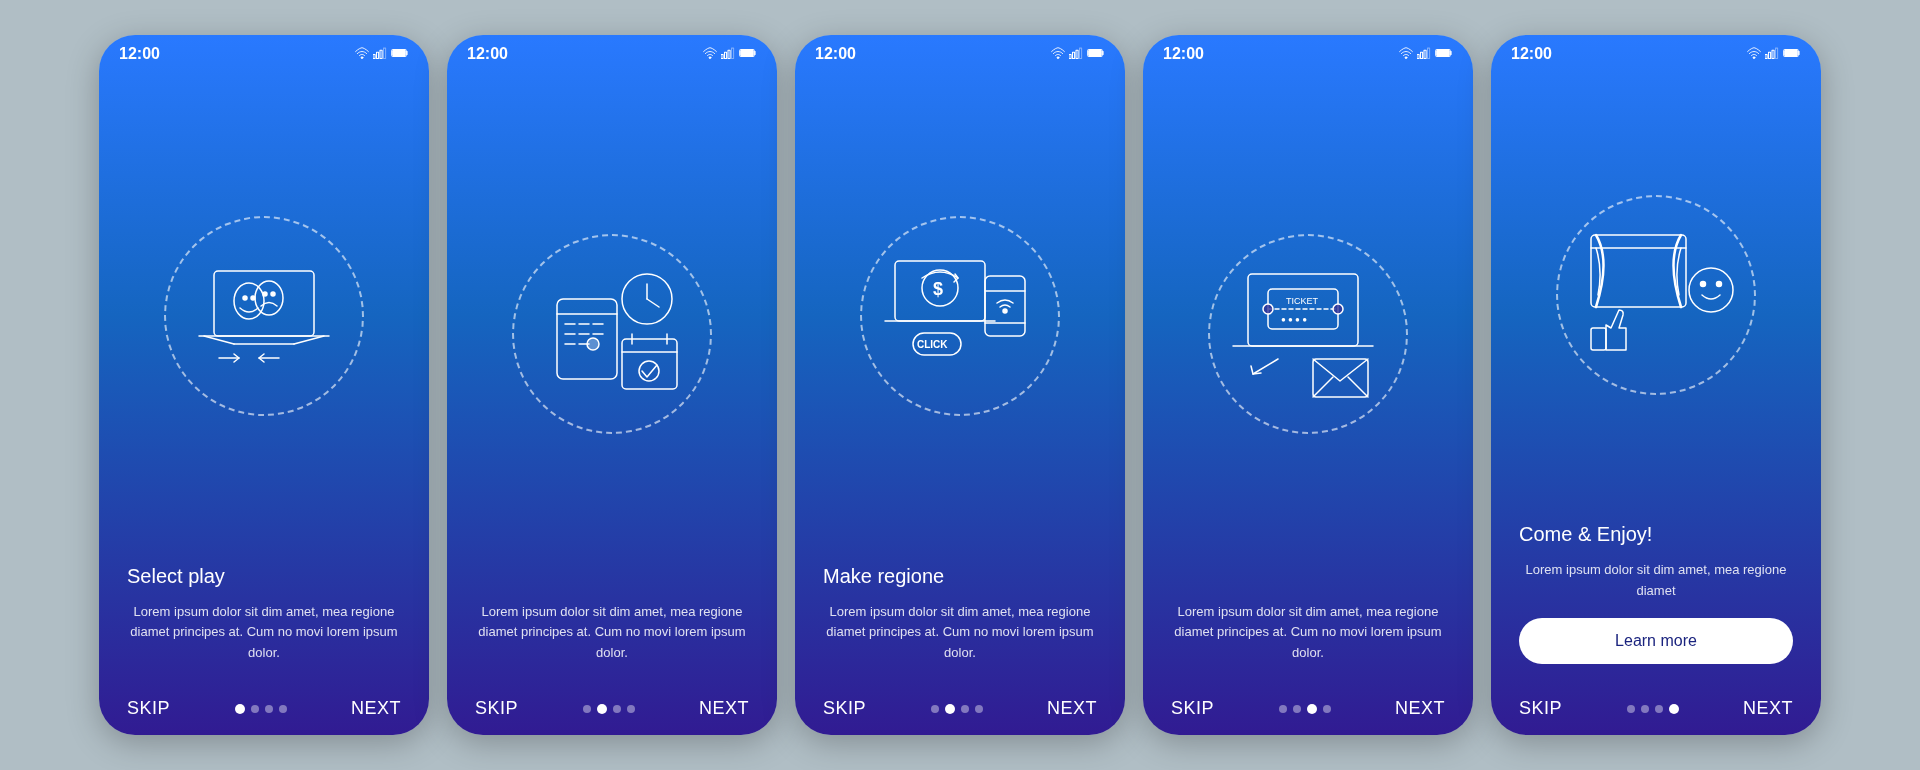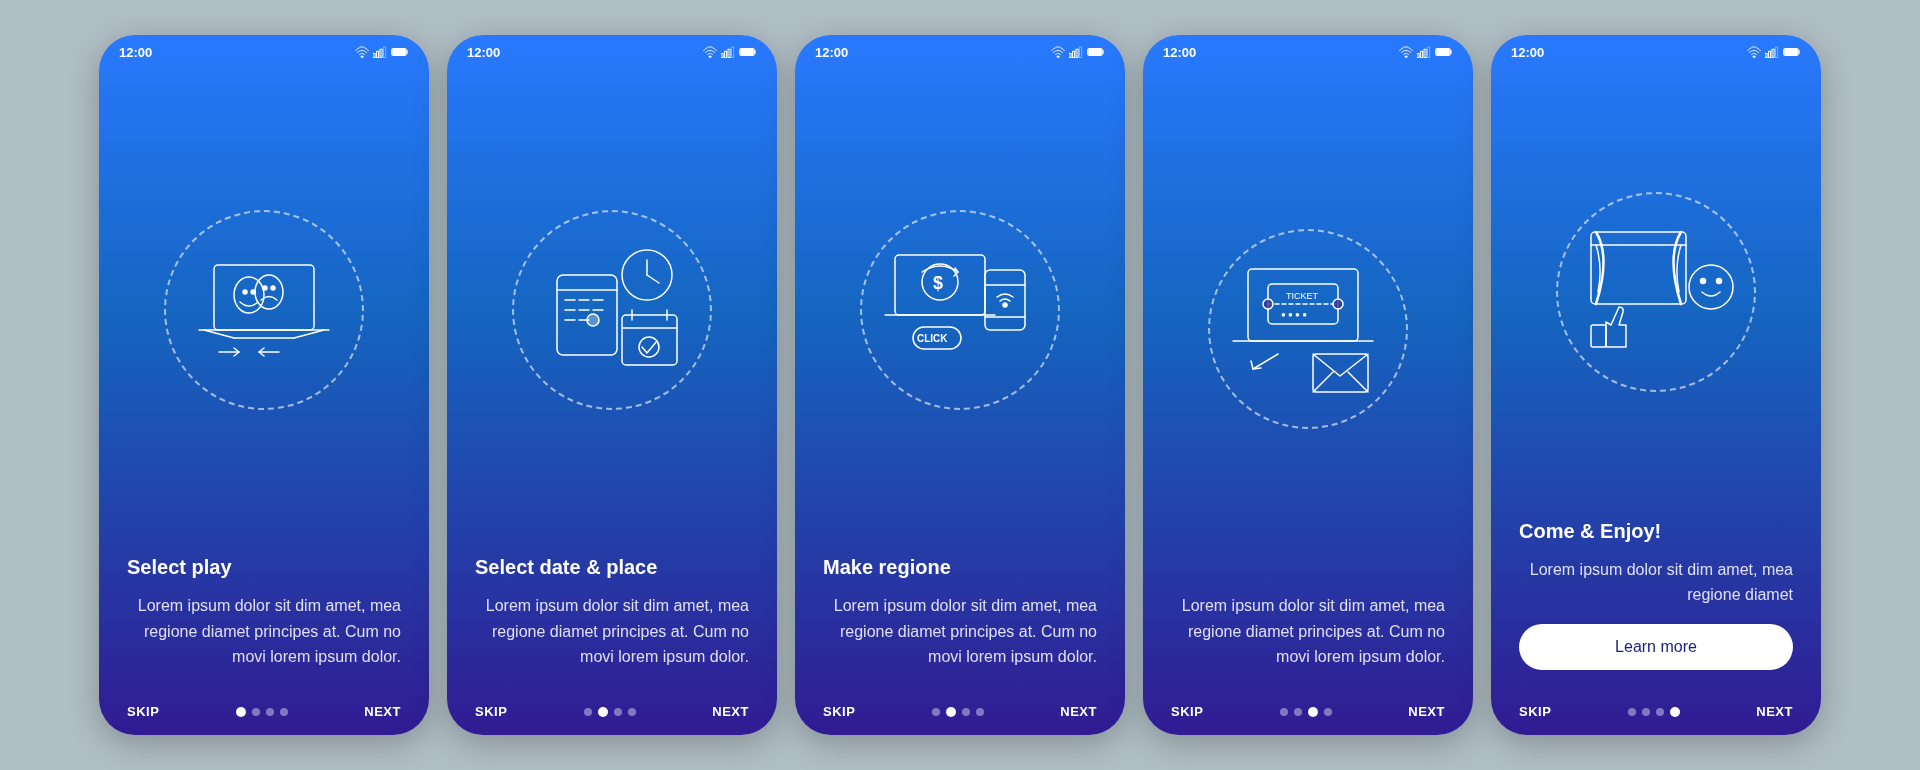--- a/index.html
+++ b/index.html
@@ -39,21 +39,21 @@
       width: 100%;
       display: flex;
       justify-content: space-between;
       align-items: center;
       padding: 10px 20px 4px 20px;
       flex-shrink: 0;
     }
 
     .status-time {
       color: white;
-      font-size: 13px;
+      font-size: 16px;
       font-weight: 600;
     }
 
     .status-icons {
       display: flex;
       align-items: center;
       gap: 4px;
     }
 
     .wifi-icon, .signal-icon, .battery-icon {
@@ -85,30 +85,30 @@
     
     .phone-content {
       width: 100%;
       padding: 0 28px 10px 28px;
       flex-shrink: 0;
     }
 
     .phone-title {
       color: white;
       font-size: 20px;
-      font-weight: 700;
+      font-weight: 400;
       text-align: left;
       margin-bottom: 14px;
     }
 
     .phone-body {
       color: rgba(255,255,255,0.85);
-      font-size: 16px;
+      font-size: 13px;
       line-height: 1.6;
-      text-align: right;
+      text-align: center;
       margin-bottom: 16px;
     }
 
     .learn-more-btn {
       display: block;
       width: 100%;
       background: white;
       color: #1a237e;
       border: none;
       border-radius: 30px;
@@ -122,22 +122,22 @@
     .nav-bar {
       width: 100%;
       display: flex;
       justify-content: space-between;
       align-items: center;
       padding: 8px 28px 16px 28px;
     }
 
     .nav-skip, .nav-next {
       color: white;
-      font-size: 13px;
-      font-weight: 700;
+      font-size: 18px;
+      font-weight: 400;
       letter-spacing: 0.5px;
       cursor: pointer;
     }
 
     .nav-dots {
       display: flex;
       gap: 6px;
       align-items: center;
     }
 
@@ -296,21 +296,20 @@
           <line x1="95" y1="93" x2="150" y2="93"></line>
           <line x1="105" y1="75" x2="105" y2="85"></line>
           <line x1="140" y1="75" x2="140" y2="85"></line>
 
           <circle cx="122" cy="112" r="10"></circle>
           <polyline points="115,112 120,118 130,106"></polyline>
         </svg>
       </div>
     </div>
     <div class="phone-content">
-      <div class="phone-title">Select date &amp; place</div>
       <div class="phone-body">Lorem ipsum dolor sit dim amet, mea regione diamet principes at. Cum no movi lorem ipsum dolor.</div>
     </div>
     <div class="nav-bar">
       <span class="nav-skip">SKIP</span>
       <div class="nav-dots">
         <div class="dot"></div>
         <div class="dot active"></div>
         <div class="dot"></div>
         <div class="dot"></div>
       </div>

